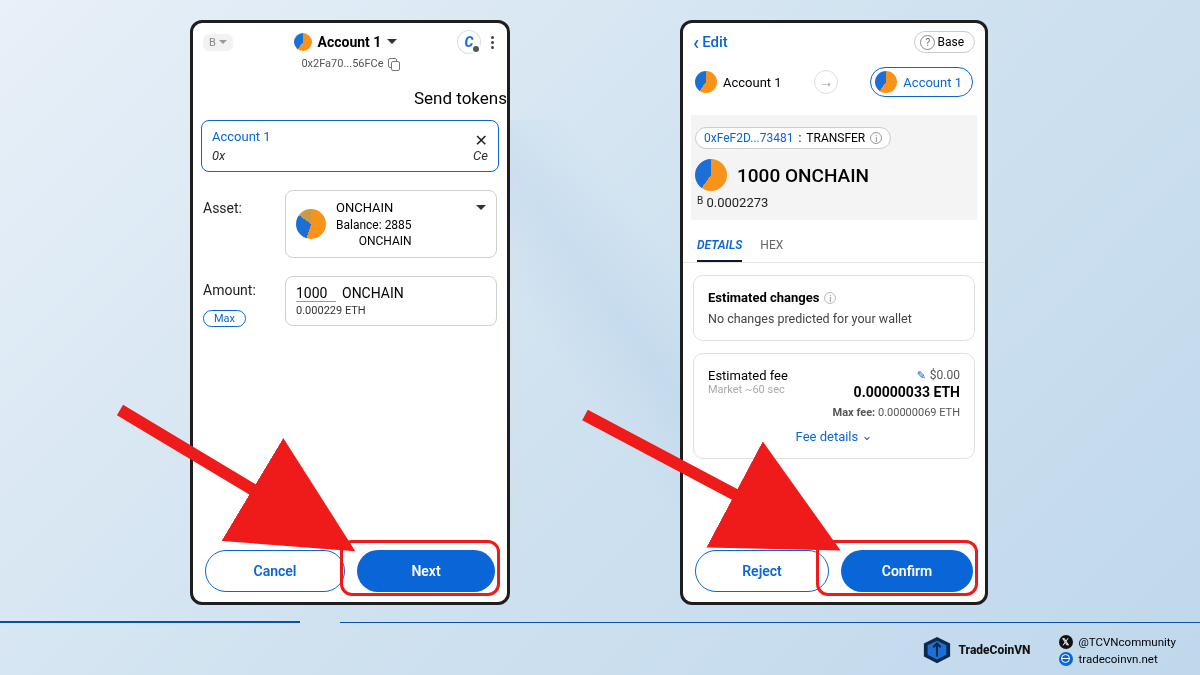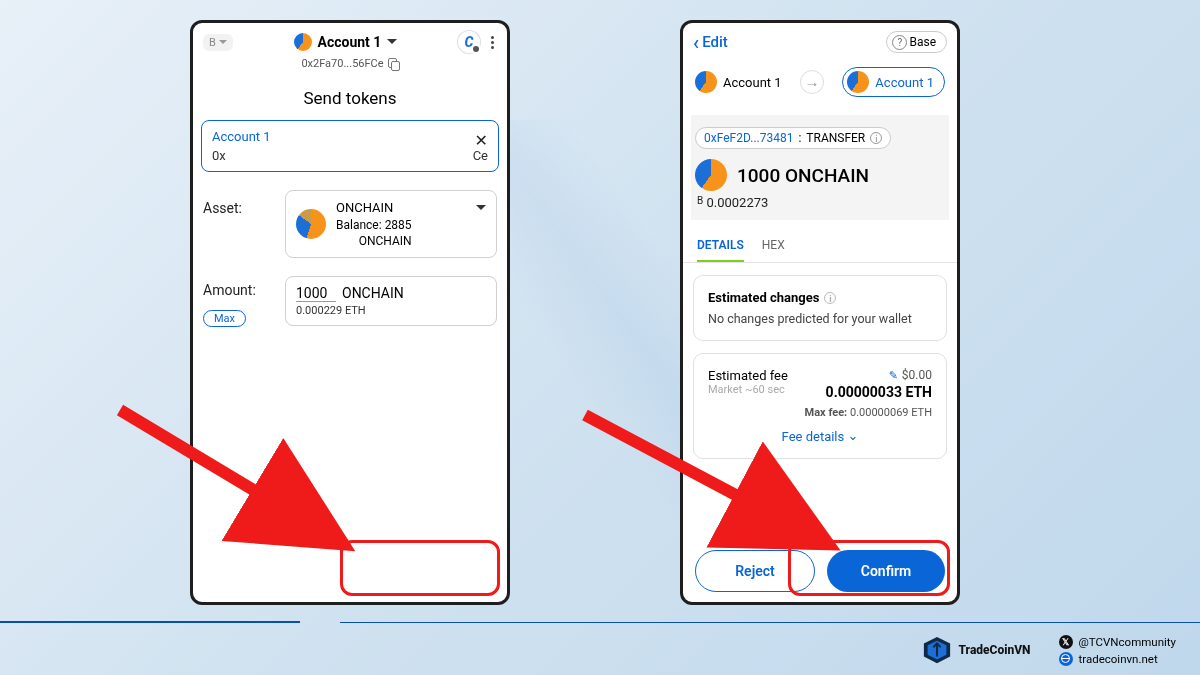--- a/index.html
+++ b/index.html
@@ -26,47 +26,47 @@
     transform: skew(-15deg);
   }
   .phone {
     position: absolute;
     background: #fff;
     border: 3px solid #1e1e1e;
     border-radius: 12px;
     overflow: visible;
   }
   .phone.left { left: 190px; top: 20px; width: 320px; height: 585px; }
-  .phone.right { left: 680px; top: 20px; width: 280px; height: 585px; }
+  .phone.right { left: 680px; top: 20px; width: 308px; height: 585px; }
 
   
   .hdr1 {
     display: flex; align-items: center; justify-content: space-between;
     padding: 8px 10px 4px;
   }
   .chip-sm { background:#f2f2f2; border-radius:6px; padding:2px 6px; font-size:11px; color:#888; display:flex; align-items:center; gap:3px; }
   .acct-sel { display:flex; align-items:center; gap:6px; font-weight:700; font-size:14px; }
   .acct-sel .ava { width:18px; height:18px; border-radius:50%; background:conic-gradient(#f7931a 0 60%, #1b6fd6 0 100%); }
   .addr-line { text-align:center; font-size:11px; color:#555; padding-bottom:8px; display:flex; justify-content:center; gap:4px; align-items:center;}
   .icon-copy { width:11px; height:11px; position:relative; display:inline-block;}
   .icon-copy::before,.icon-copy::after{content:"";position:absolute;border:1.2px solid #777;border-radius:2px;}
   .icon-copy::before{width:7px;height:8px;left:0;top:0;}
   .icon-copy::after{width:7px;height:8px;left:3px;top:3px;background:#fff;}
   .cbase { width:22px; height:22px; border-radius:50%; background:#fff; box-shadow:0 0 0 1px #ddd; color:#1b6fd6; font-style:italic; font-weight:800; font-size:14px; display:flex; align-items:center; justify-content:center; position:relative;}
   .cbase::after{content:"";position:absolute;width:6px;height:6px;background:#555;border-radius:50%;right:-1px;bottom:-1px;border:2px solid #fff;}
   .menu3 { display:flex; flex-direction:column; gap:2px; padding:3px;}
   .menu3 span{width:3px;height:3px;background:#444;border-radius:50%;}
 
-  .title1 { text-align:center; font-size:17px; padding:10px 0 12px; }
+  .title1 { text-align:right; font-size:17px; padding:10px 0 12px; }
   .dest-box {
     margin: 0 8px; border:1.5px solid #0a66d6; border-radius:8px;
     padding:8px 10px; position:relative;
   }
   .dest-box .lbl { color:#0a66d6; font-size:13px; }
-  .dest-box .row2 { display:flex; justify-content:space-between; font-size:13px; color:#333; margin-top:4px;}
+  .dest-box .row2 { display:flex; justify-content:space-between; font-size:13px; color:#333; margin-top:4px;font-style:italic;}
   .dest-box .x { position:absolute; right:10px; top:10px; font-size:16px; color:#222;}
 
   .field-row { display:flex; align-items:flex-start; gap:12px; margin:18px 10px 0; }
   .field-lbl { width:70px; font-size:14px; color:#222; padding-top:10px;}
   .asset-box {
     flex:1; border:1px solid #d0d0d0; border-radius:8px;
     display:flex; align-items:center; gap:10px; padding:8px 10px; position:relative;
   }
   .asset-box .coin { width:30px; height:30px; border-radius:50%; background:conic-gradient(#f7931a 0 55%, #1b6fd6 0 85%, #c94 0 100%);}
   .asset-box .info { font-size:12px; line-height:1.35;}
@@ -104,21 +104,21 @@
   .contract-chip { display:inline-flex; align-items:center; gap:5px; border:1px solid #ccc; border-radius:14px; padding:3px 8px; font-size:12px; background:#fff;}
   .contract-chip .a{color:#0a66d6;} .contract-chip .i{width:12px;height:12px;border:1px solid #999;border-radius:50%;font-size:9px;text-align:center;line-height:12px;color:#888;}
   .amount-big { display:flex; align-items:center; gap:10px; margin-top:10px;}
   .amount-big .coin { width:32px; height:32px; border-radius:50%; background:conic-gradient(#f7931a 0 60%, #1b6fd6 0 100%);}
   .amount-big .txt{font-size:19px; font-weight:500;}
   .amount-sub { font-size:13px; color:#222; margin-top:4px; margin-left:2px;}
   .amount-sub .B{font-size:10px;vertical-align:top;}
 
   .tabs { display:flex; gap:18px; padding:10px 14px 0; border-bottom:1px solid #e3e3e3;}
   .tabs .tab{ font-size:12px; color:#666; padding-bottom:8px; cursor:pointer;}
-  .tabs .tab.active{ color:#0a66d6; border-bottom:2px solid #84cc16; font-weight:600;}
+  .tabs .tab.active{ color:#0a66d6; border-bottom:2px solid #0f172a; font-weight:600;font-style:italic;}
 
   .card { margin:12px 10px; border:1px solid #e0e0e0; border-radius:10px; padding:14px;}
   .card h4{font-size:13px; font-weight:700; display:flex; align-items:center; gap:5px;}
   .info-i{width:12px;height:12px;border:1px solid #bbb;border-radius:50%;font-size:9px;text-align:center;line-height:12px;color:#aaa;}
   .card p{font-size:12.5px; color:#444; margin-top:6px;}
   .fee-row{display:flex;justify-content:space-between;align-items:flex-start;}
   .fee-row .r{text-align:right;}
   .fee-row .usd{font-size:12px;color:#555;display:flex;gap:4px;justify-content:flex-end;align-items:center;}
   .pen{color:#0a66d6;font-size:11px;}
   .fee-row .eth{font-size:14px;font-weight:700;margin-top:2px;}
@@ -211,20 +211,24 @@
     </div>
     <div class="amt-box">
       <div class="main">
         <span class="val">1000</span>
         <span>ONCHAIN</span>
       </div>
       <div class="sub">0.000229 ETH</div>
     </div>
   </div>
 
+  <div class="actions">
+    <div class="btn secondary">Cancel</div>
+    <div class="btn primary">Next</div>
+  </div>
   <div class="hl left-pos"></div>
 </div>
 
 <div class="phone right">
   <div class="hdr2">
     <div class="edit-link">
         <span>Edit</span>
       </div>
     <div class="base-chip">Base</div>
   </div>

